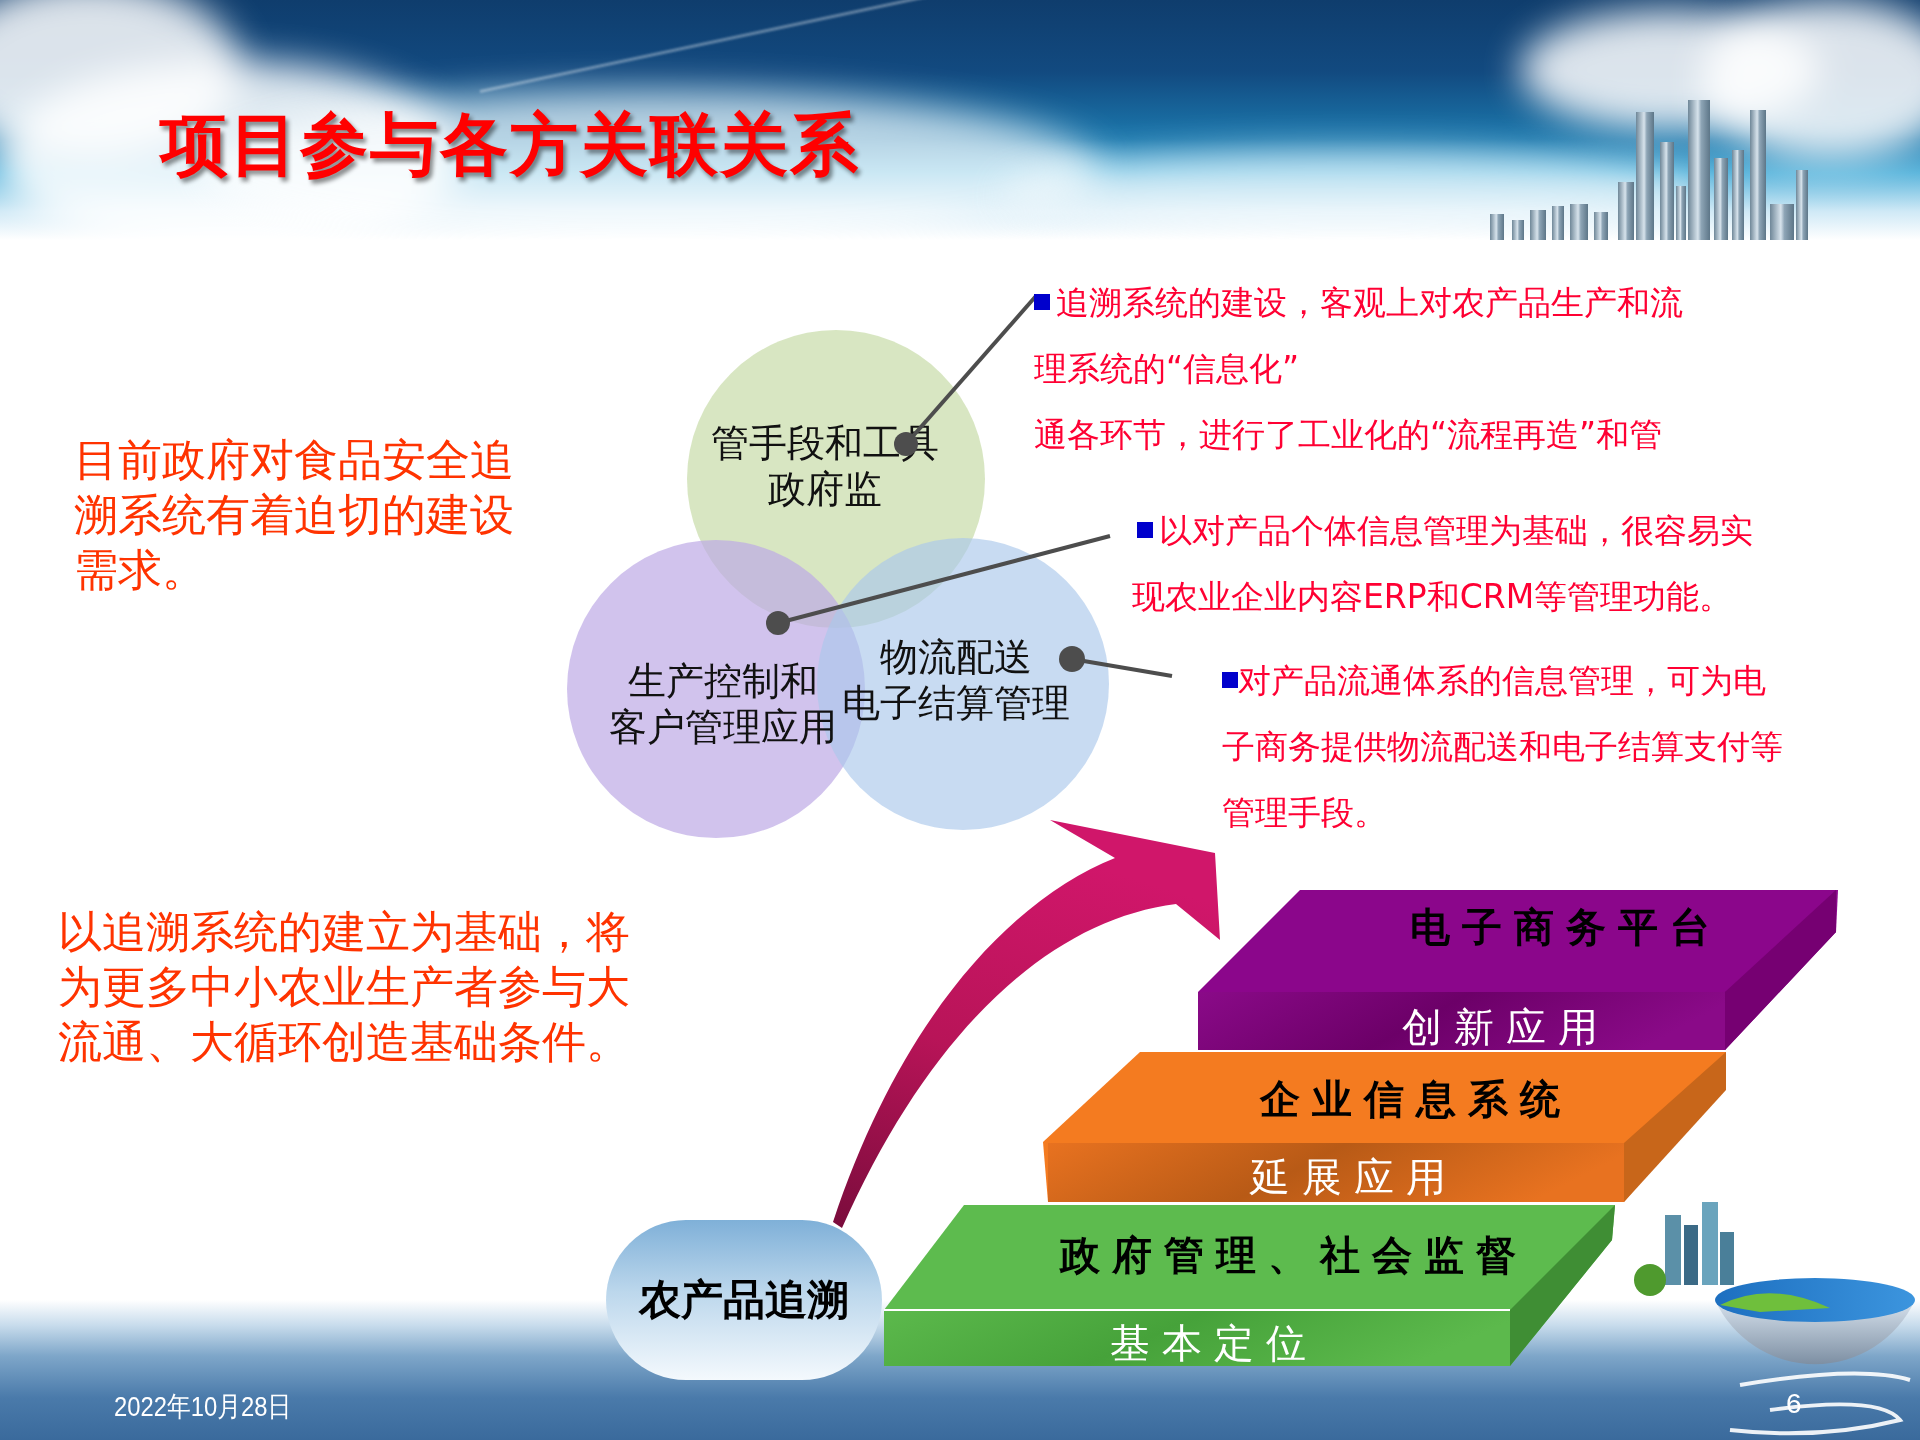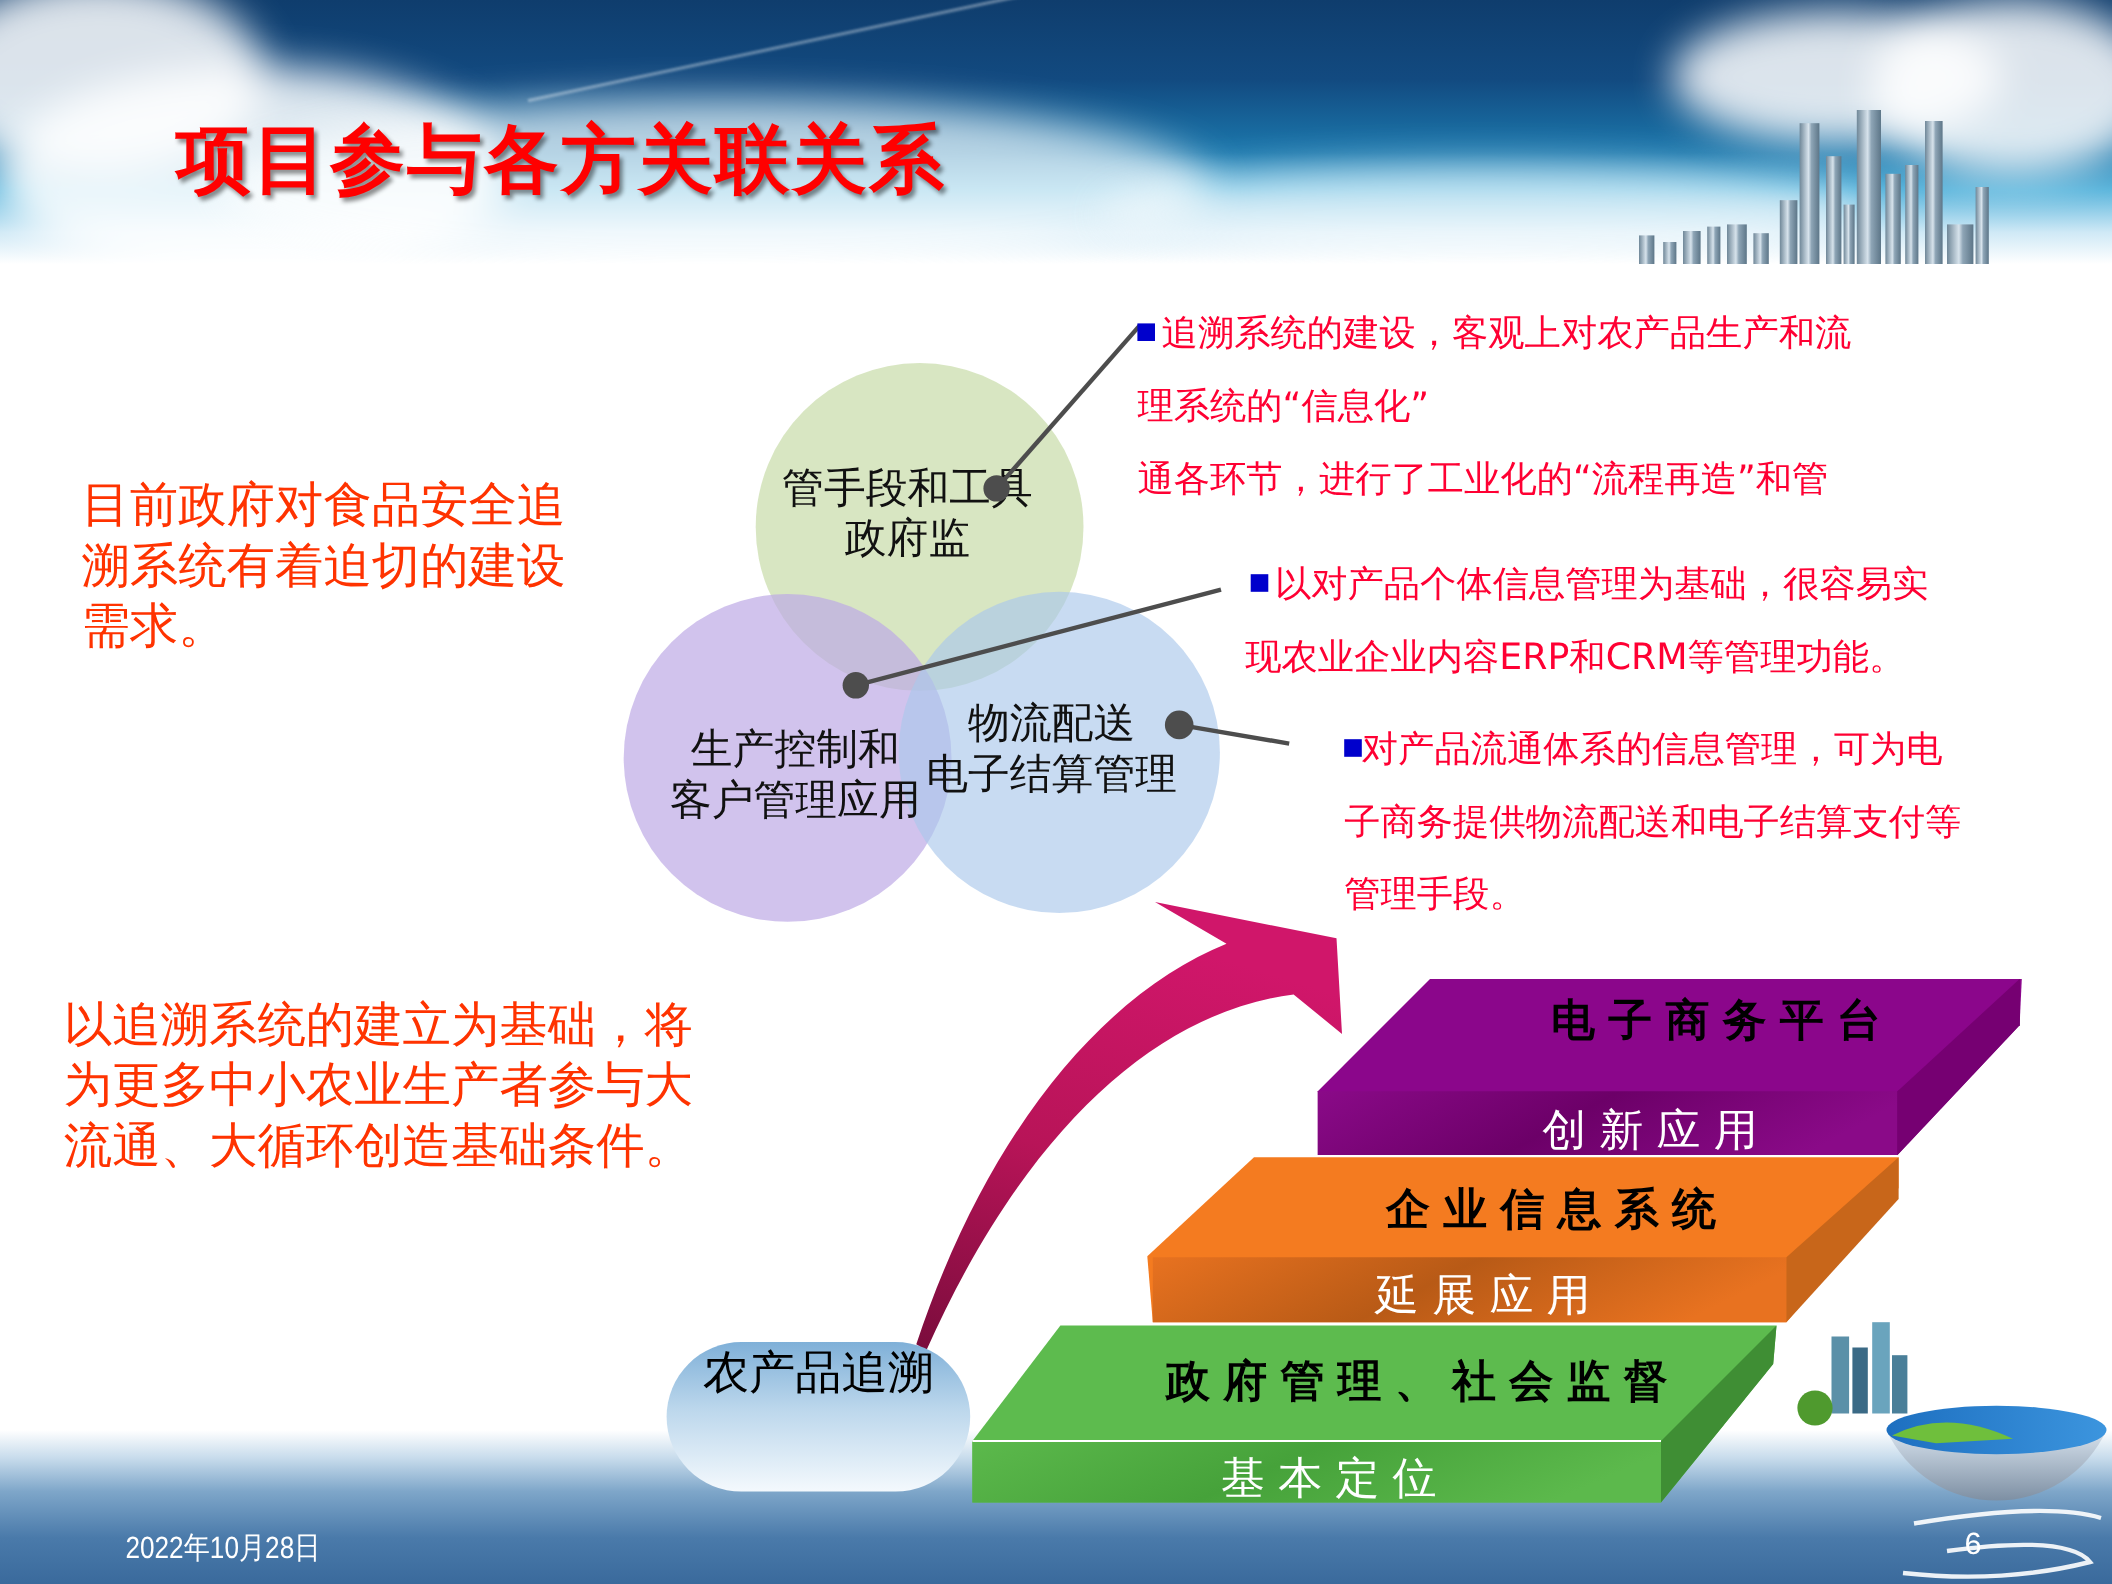--- a/index.html
+++ b/index.html
@@ -41,24 +41,24 @@
     
     .venn-circle { position: absolute; border-radius: 50%; }
     .venn-label { position: absolute; color: #111; font-size: 38px; line-height: 46px; text-align: center; white-space: nowrap; font-family: "DejaVu Sans", sans-serif; }
 
     
     .block-text { position: absolute; white-space: nowrap; font-family: "DejaVu Sans", sans-serif; letter-spacing: 12px; }
     .block-text.top { color: #000; font-size: 40px; font-weight: bold; }
     .block-text.front { color: #fff; font-size: 40px; }
 
     .pill {
-      position: absolute; left: 606px; top: 1220px; width: 276px; height: 136px;
+      position: absolute; left: 606px; top: 1220px; width: 276px; height: 160px;
       border-radius: 80px / 80px;
       background: linear-gradient(180deg, #7fb0d8 0%, #bcd7ec 45%, #f4f9fd 100%);
-      display: flex; align-items: flex-start; justify-content: center;
+      display: flex; align-items: center; justify-content: center; font-weight: bold;
     }
     .pill span { font-size: 42px; color: #000; font-family: "DejaVu Sans", sans-serif; }
   </style>
 </head>
 <body>
 
 <div class="header">
   <div class="cloud" style="left:-60px;top:-20px;width:300px;height:180px;"></div>
   <div class="cloud" style="left:0px;top:60px;width:460px;height:200px;"></div>
   <div class="cloud" style="left:200px;top:90px;width:900px;height:160px;opacity:0.8;"></div>

